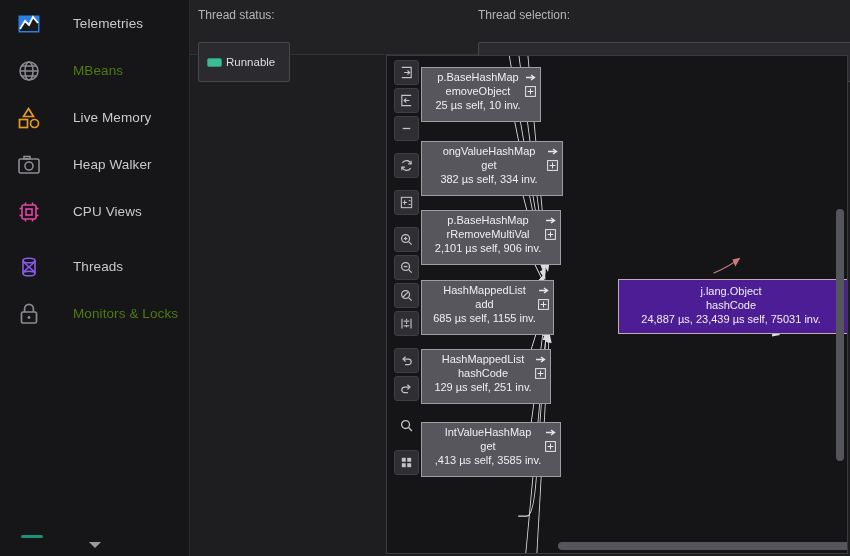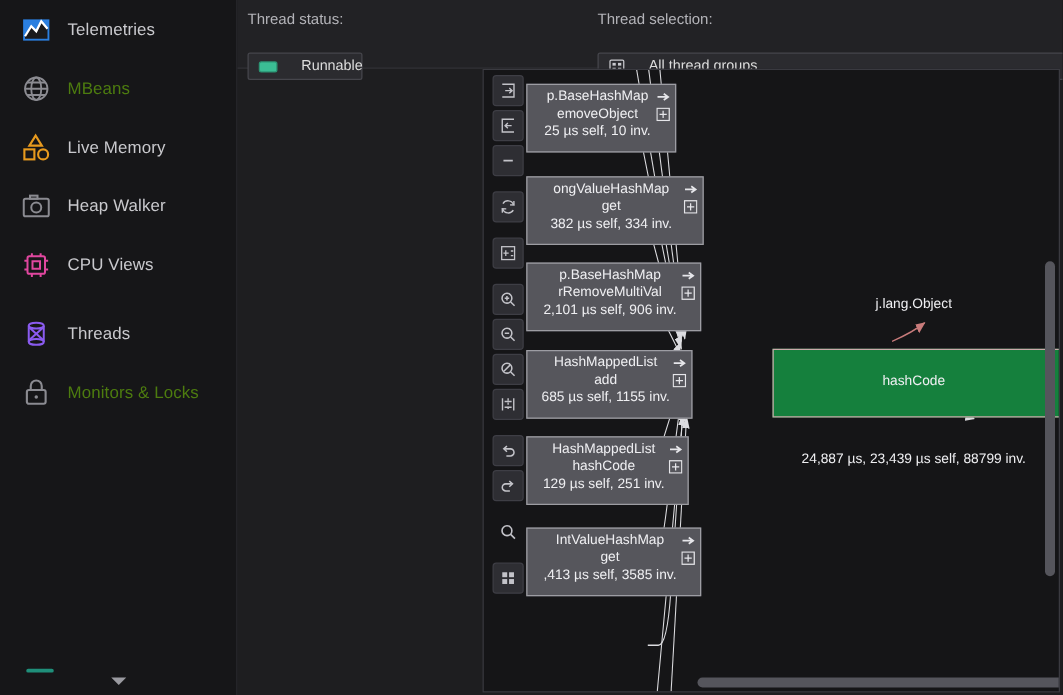--- a/index.html
+++ b/index.html
@@ -11,21 +11,21 @@
   }
   #app{ position:relative; width:850px; height:556px; display:flex; }
 
   
   #sidebar{
     width:190px; height:556px; background:#161618;
     border-right:1px solid #2a2a2e;
     position:relative; flex:0 0 190px;
   }
   .nav-main{
-    display:flex; align-items:center; gap:12px;
+    display:flex; align-items:center; gap:31px;
     height:47px; padding-left:16px; cursor:default;
   }
   .nav-main .label{ font-size:13.5px; color:#c9c9cd; letter-spacing:.1px; }
   .nav-main.dim .label{ color:#4d7c0f; }
   .nav-sub{
     height:28px; display:flex; align-items:center;
     padding-left:28px; font-size:12.5px; color:#c3c3c8;
     margin:0 6px; border-radius:2px;
   }
   .nav-sub.dim{ color:#7d7d84; }
@@ -51,22 +51,22 @@
   
   #main{ flex:1 1 auto; position:relative; height:556px; background:#1e1e20; }
 
   #toolbar{
     position:absolute; left:0; top:0; right:0; height:55px;
     background:#222225; border-bottom:1px solid #313136;
   }
   .tb-group{ position:absolute; top:8px; }
   .tb-caption{ font-size:12px; color:#b4b4b9; margin-bottom:20px; display:block;}
   .tb-field{
-    height:22px; background:#2b2b2f; border:1px solid #46464c;
-    border-radius:2px; display:flex; align-items:center; gap:19px;
+    height:40px; background:#2b2b2f; border:1px solid #46464c;
+    border-radius:2px; display:flex; align-items:center; gap:4px;
     padding:0 8px; font-size:11.5px; color:#ddd;
   }
   .tb-field.wide{ width:100%; }
 
   .chip-green{
     width:15px;height:9px;border-radius:2px;background:#3bbd94;
     border:1px solid #2c9474; flex:0 0 15px;
   }
   .ico-sm{ width:13px;height:13px;flex:0 0 13px;display:block;}
 
@@ -77,21 +77,21 @@
   }
   #canvas{ position:absolute; inset:0; }
   #svglayer{ position:absolute; left:0; top:0; width:100%; height:100%; }
 
   .node{
     position:absolute; border:1px solid #9d9da3; background:#56565c;
     color:#efeff2; font-size:11px; line-height:1.25;
     padding:3px 6px 4px 0; text-align:center; user-select:none;
   }
   .node.hot{ background:#c2281e; border-color:#e0776c; }
-  .node.center{ background:#15803d; border-color:#c9aaaa;gap:48px; }
+  .node.center{ background:#4c1d95; border-color:#c9aaaa; }
   .node .ln{ display:block; white-space:nowrap; }
   .node .ln.nm{ }
   .node .ln.mt{ }
   .node .ln.st{ }
   .node .corner{
     position:absolute; right:4px; display:block; width:11px; height:11px;
   }
   .node .corner.top{ top:4px; }
   .node .corner.bot{ top:18px; }
 
@@ -390,21 +390,21 @@
                 <rect x="0.6" y="0.6" width="9.8" height="9.8" fill="none" stroke="#e6e6ea" stroke-width="1"></rect>
                 <path d="M5.5,2.6 V8.4 M2.6,5.5 H8.4" stroke="#e6e6ea" stroke-width="1"></path>
               </svg>
           </span>
         </div>
 
 
         <div class="node center" style="left:231px; top:223px; width:232px; height:55px; display:flex; flex-direction:column; justify-content:center;">
           <span class="ln nm">j.lang.Object</span>
           <span class="ln mt">hashCode</span>
-          <span class="ln st">24,887 µs, 23,439 µs self, 88799 inv.</span>
+          <span class="ln st">24,887 µs, 23,439 µs self, 75031 inv.</span>
         </div>
 
         <div id="gtools">
           <div class="gbtn">
             <svg viewBox="0 0 16 16" width="15" height="15" fill="none" stroke="#c3c3c9" stroke-width="1.2">
               <path d="M3,2.5 H13 V13.5 H3"></path>
                 <path d="M5.5,8 H11 M9,5.8 L11.4,8 L9,10.2"></path>
             </svg>
           </div>
           <div class="gbtn">

